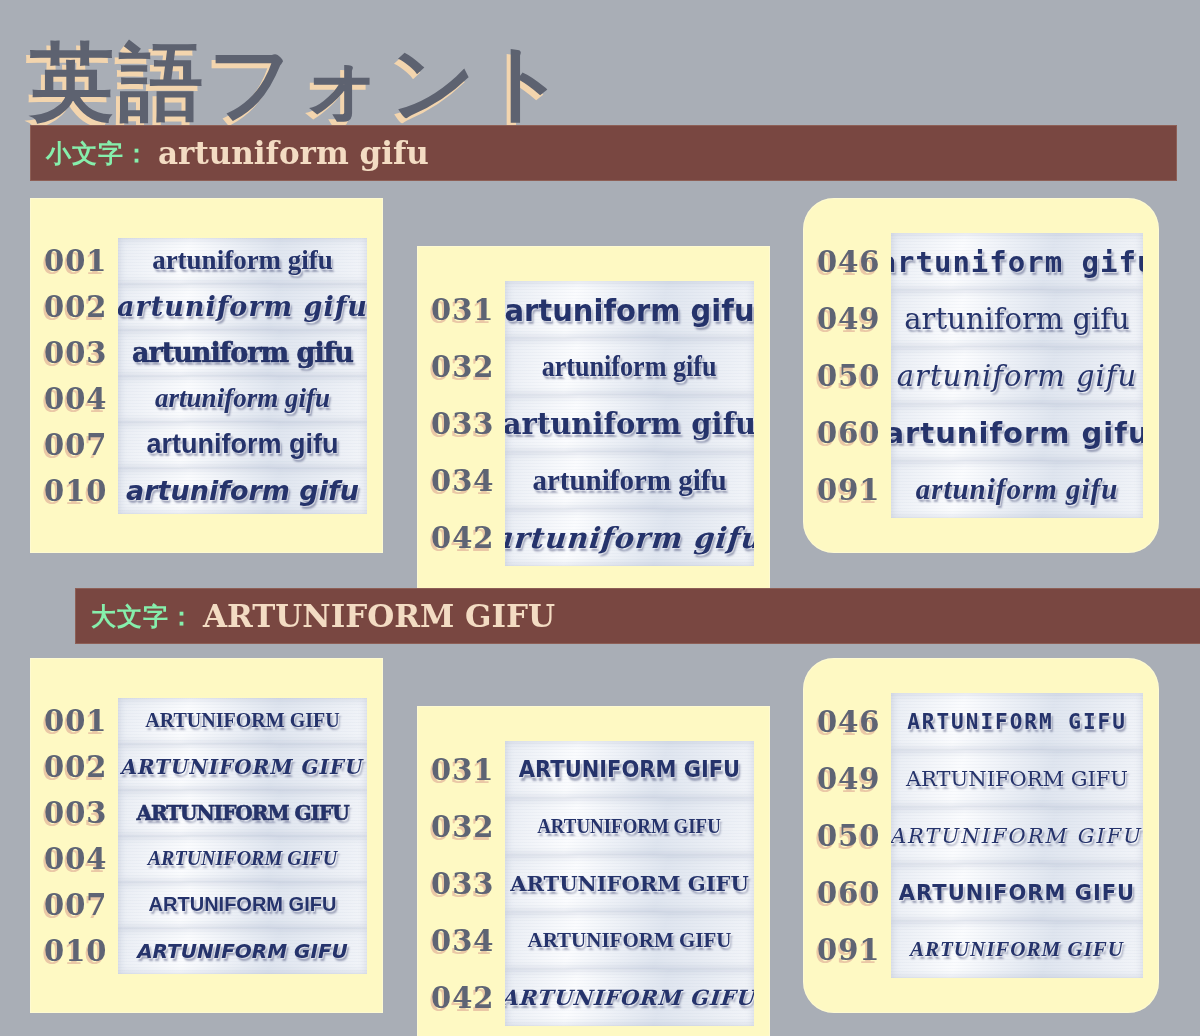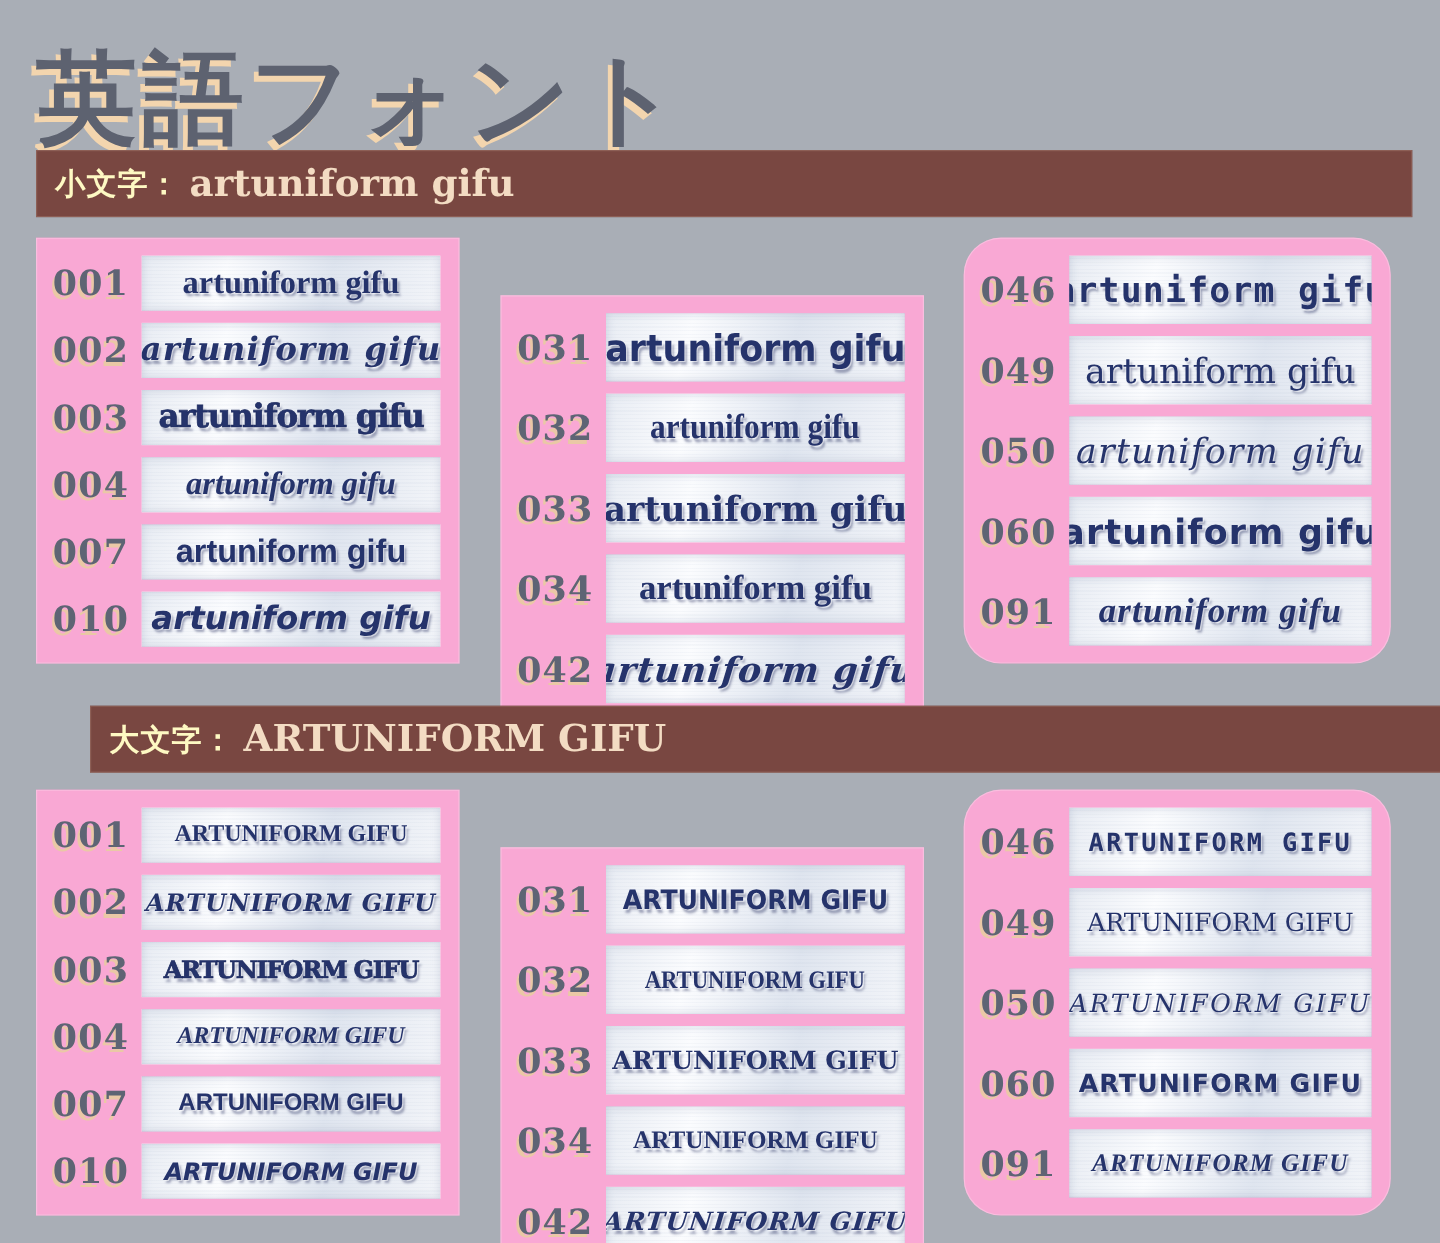--- a/index.html
+++ b/index.html
@@ -28,40 +28,39 @@
   .section-bar {
     position:absolute; left:30px; width:1147px; height:56px;
     background:#794741;
     box-shadow: inset 0 0 0 1px rgba(255,235,210,.15);
     display:flex; align-items:center;
     padding-left:16px;
   }
   .bar-1 { top:125px; }
   .bar-2 { top:588px;margin-left:45px; }
   .section-prefix {
-    color:#fef9c3;
+    color:#86efac;
     font-family:Liberation Mono, monospace;
     font-weight:bold; font-size:25px;
     letter-spacing:1px;
     white-space:nowrap;
   }
   .section-sample {
     color:#f3dcc3;
     font-family:"DejaVu Serif", serif;
     font-weight:bold; font-size:31px;
     margin-left:8px; white-space:nowrap;
   }
 
   
   .panel {
     position:absolute;
     width:353px; height:355px;
-    background:#f9a8d4;
+    background:#fef9c3;
     display:flex; flex-direction:column; justify-content:center;
-    gap:10px;
     padding:10px 16px 10px 14px;
     box-shadow:0 0 0 1px rgba(255,255,255,.25) inset;
   }
   .row-1 { top:198px; }
   .row-2 { top:658px; }
   .col-1 { left:30px; }
   .col-2 { left:417px;margin-top:48px; }
   .col-3 { left:803px; width:356px;border-radius:31px; }
 
   .sample-row { display:flex; align-items:center; }

